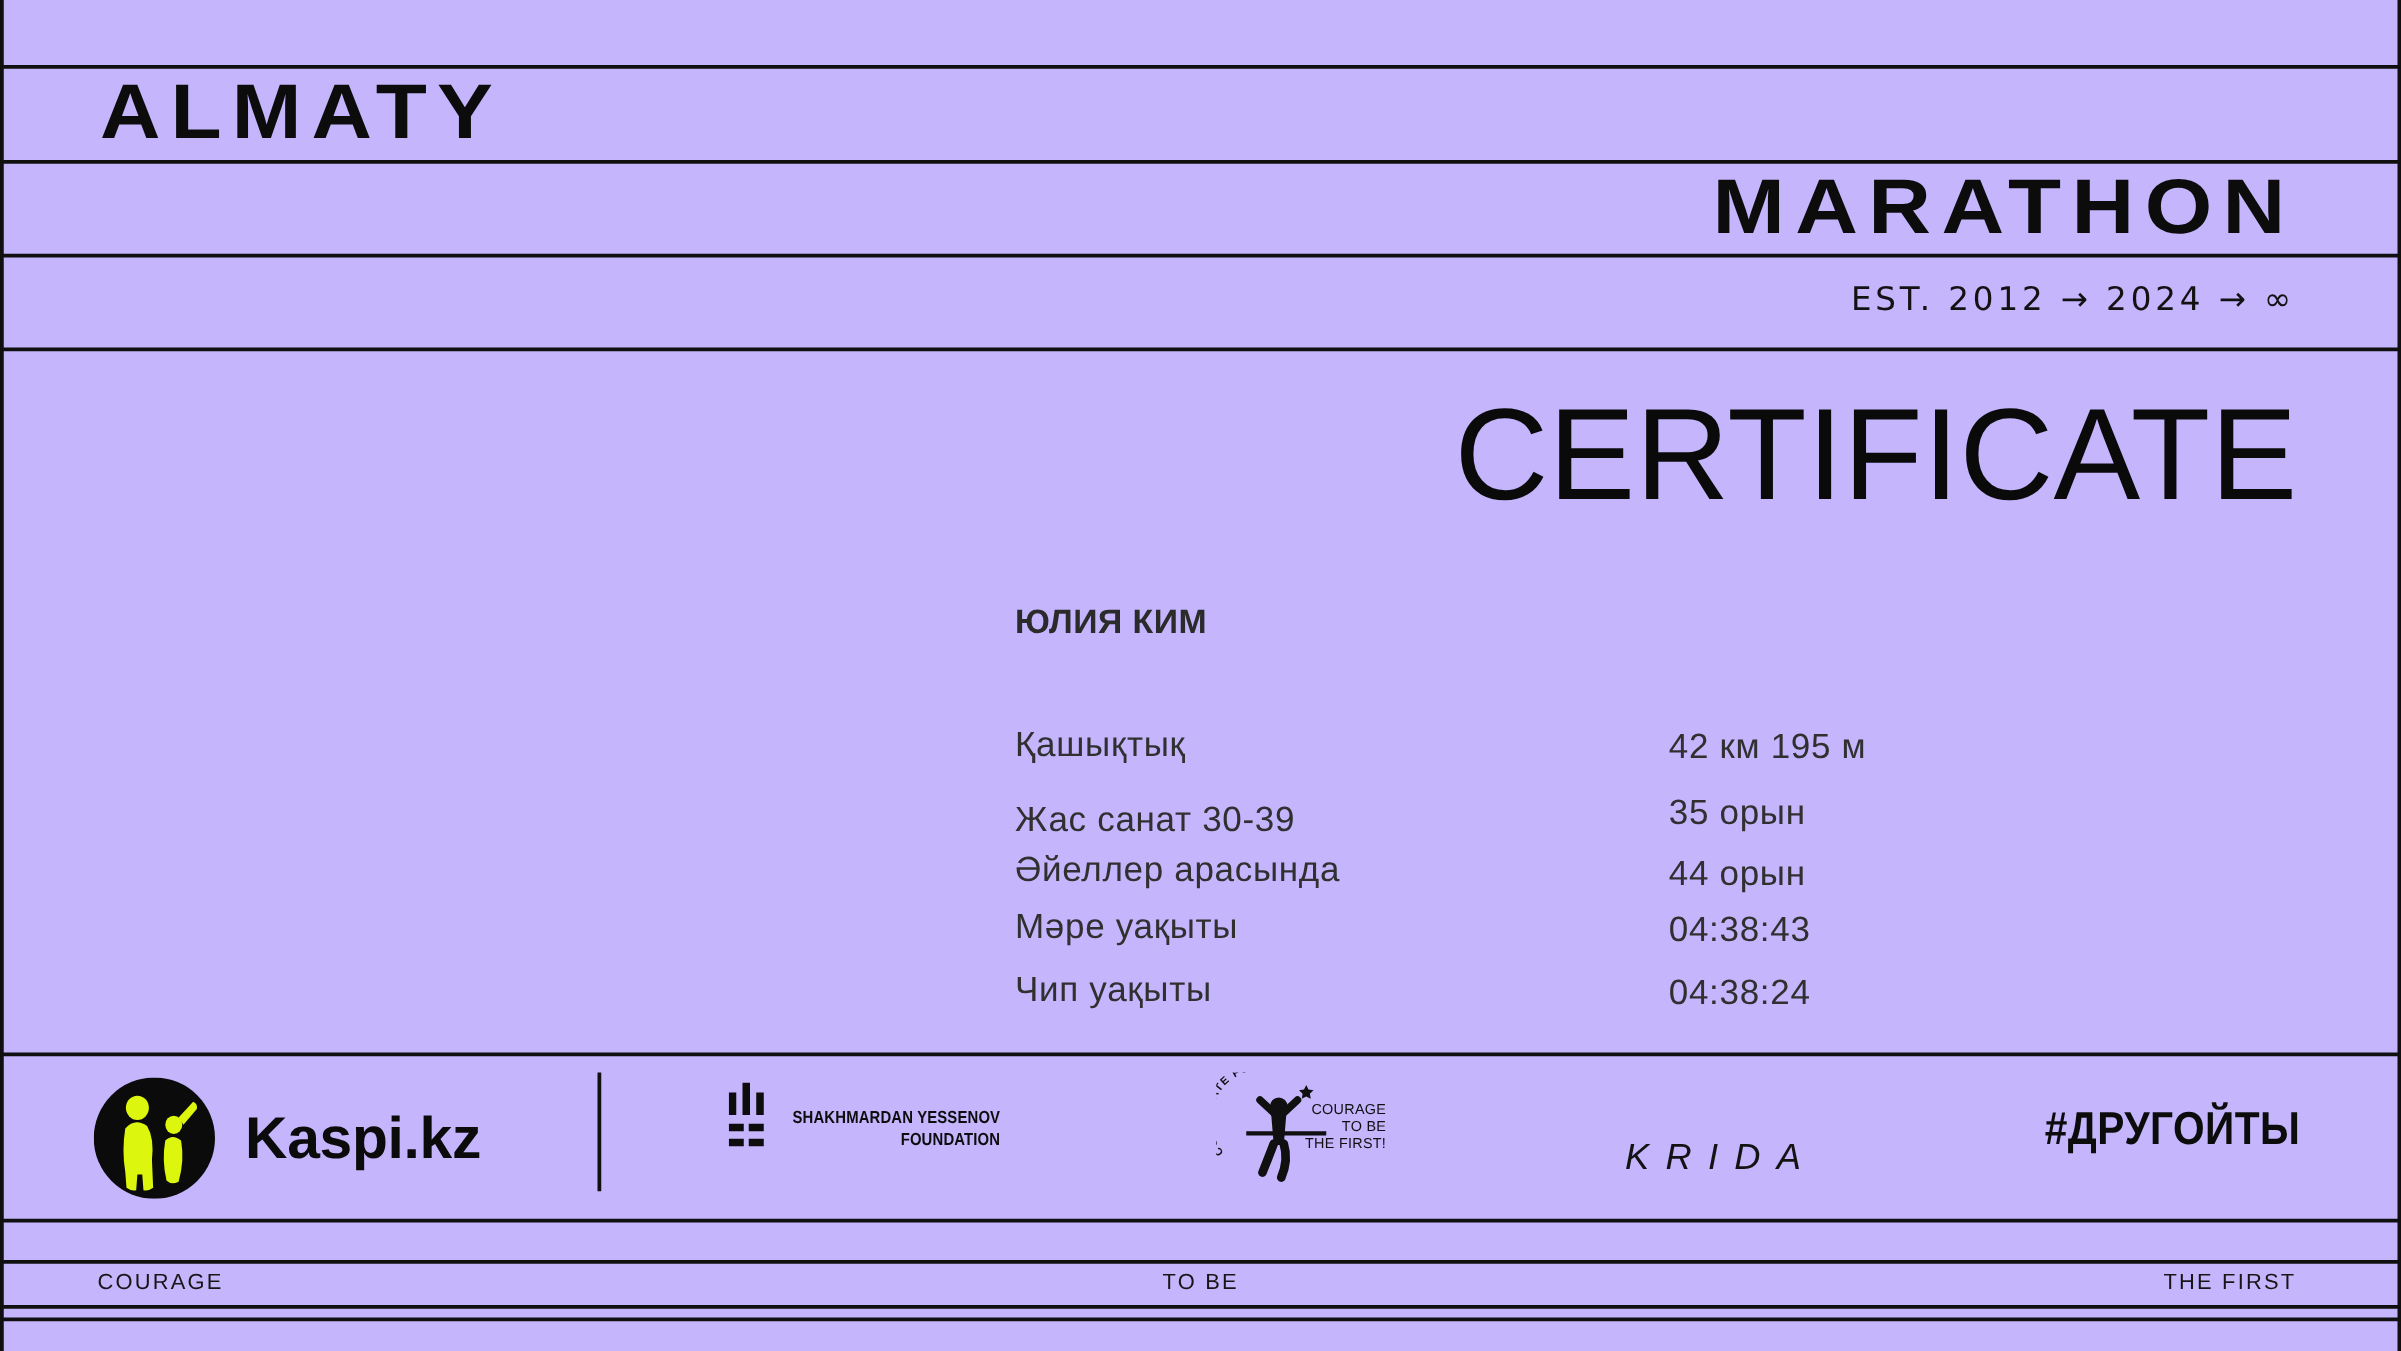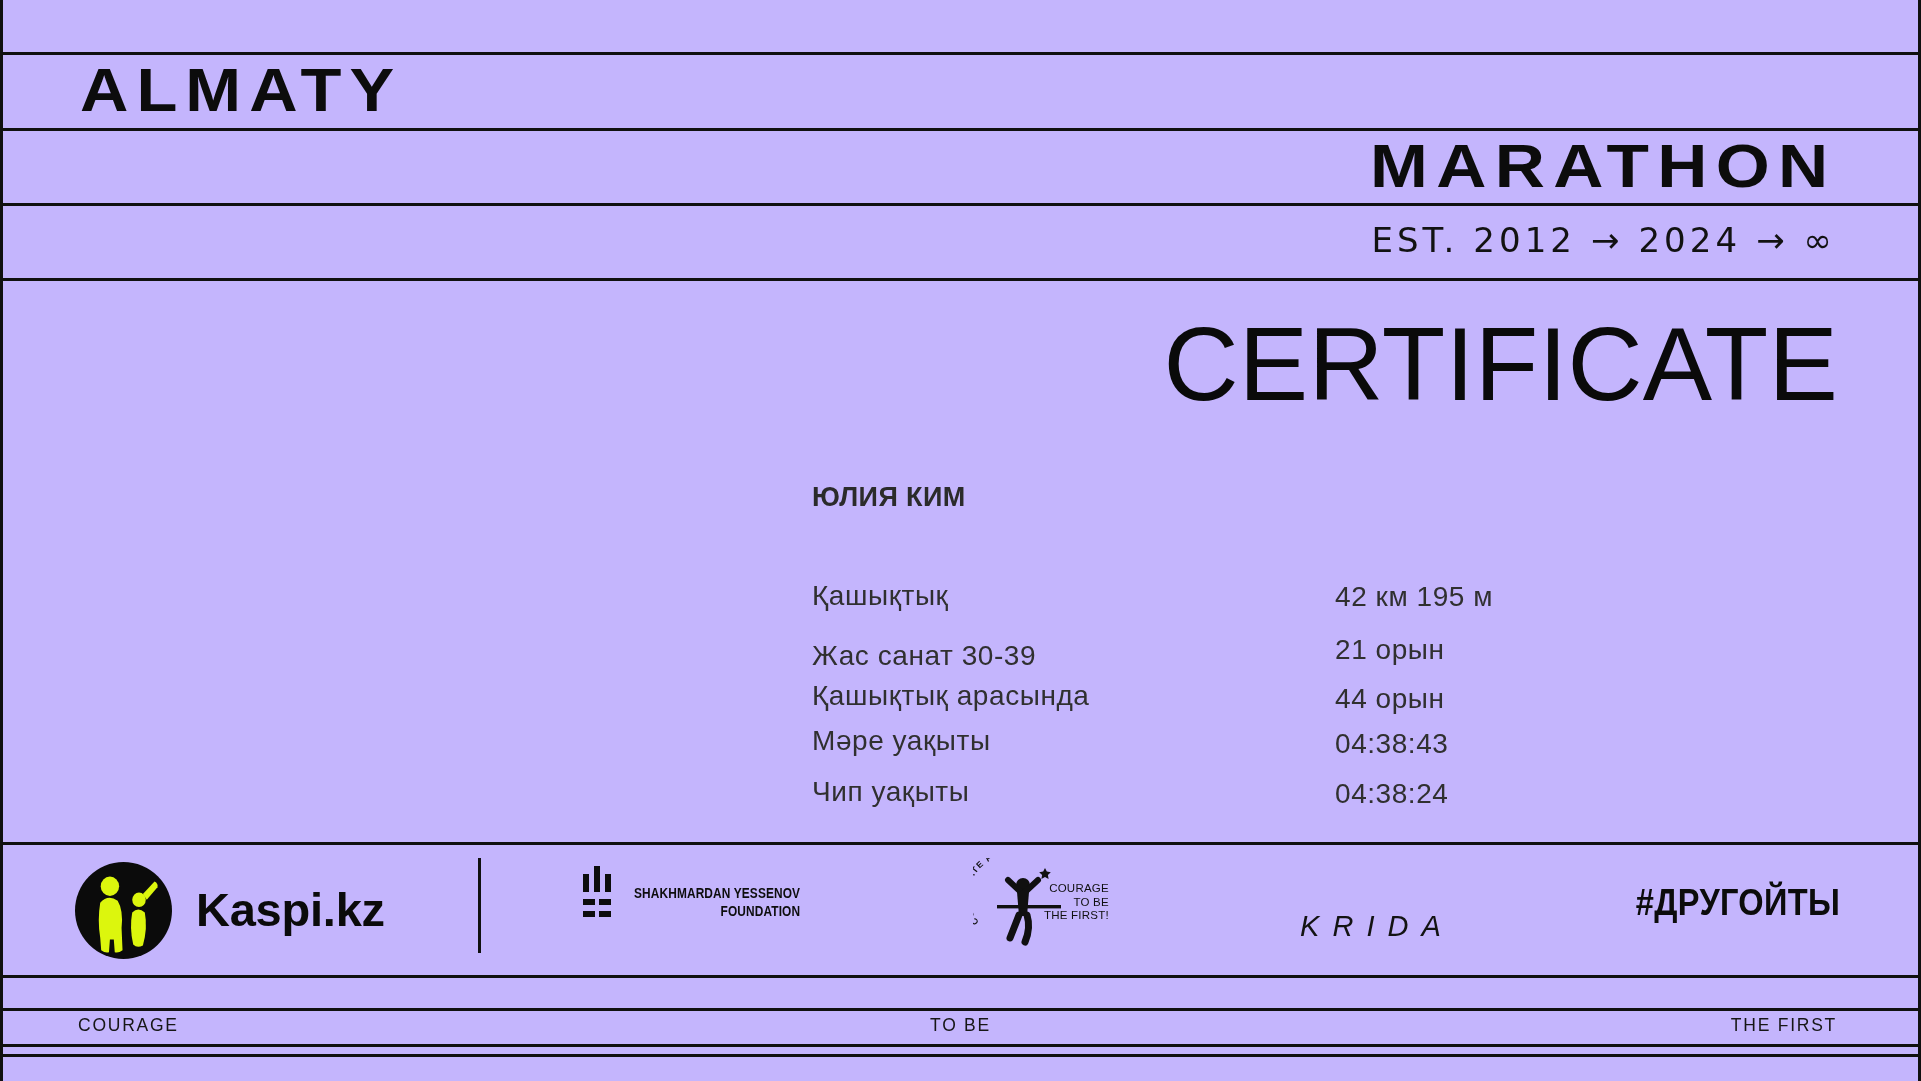--- a/index.html
+++ b/index.html
@@ -13,21 +13,21 @@
   .hline{position:absolute;left:0;width:1921px;height:3px;background:#101010;}
   .vborder{position:absolute;top:0;width:3px;height:1081px;background:#101010;}
 
   .brand{font-weight:700;font-size:62px;letter-spacing:0.12em;color:#0c0c0c;white-space:nowrap;}
   .almaty{left:80px;top:52px;height:76px;line-height:76px;transform:scaleX(1.08);transform-origin:left center;}
   .marathon{right:84px;top:128px;height:75px;line-height:75px;transform:scaleX(1.12);transform-origin:right center;}
 
   .est{
     right:85px;top:203px;height:75px;line-height:75px;white-space:nowrap;
     font-family:"DejaVu Sans","Liberation Sans",sans-serif;
-    font-size:34px;letter-spacing:0.12em;color:#121212;font-weight:400;
+    font-size:26px;letter-spacing:0.12em;color:#121212;font-weight:400;
   }
 
   .title{
     right:83px;top:312px;line-height:104px;font-size:104px;font-weight:400;
     letter-spacing:0.002em;color:#0a0a0a;white-space:nowrap;
   }
 
   .athlete{
     left:812px;top:482px;font-size:27px;font-weight:700;letter-spacing:0.015em;
     color:#2b2b2b;white-space:nowrap;
@@ -75,23 +75,23 @@
   <div class="abs est">EST. 2012 → 2024 → ∞</div>
 
   <div class="abs title">CERTIFICATE</div>
   <div class="abs athlete">ЮЛИЯ КИМ</div>
 
   <div>
     <div class="abs cell lbl" style="top:580px;">Қашықтық</div>
     <div class="abs cell val" style="top:581px;">42 км 195 м</div>
 
     <div class="abs cell lbl" style="top:623px;margin-top:17px;">Жас санат 30-39</div>
-    <div class="abs cell val" style="top:634px;">21 орын</div>
+    <div class="abs cell val" style="top:634px;">35 орын</div>
 
-    <div class="abs cell lbl" style="top:680px;">Қашықтық арасында</div>
+    <div class="abs cell lbl" style="top:680px;">Әйеллер арасында</div>
     <div class="abs cell val" style="top:683px;">44 орын</div>
 
     <div class="abs cell lbl" style="top:725px;">Мәре уақыты</div>
     <div class="abs cell val" style="top:728px;">04:38:43</div>
 
     <div class="abs cell lbl" style="top:776px;">Чип уақыты</div>
     <div class="abs cell val" style="top:778px;">04:38:24</div>
   </div>
 
   <div class="abs" style="left:75px;top:862px;width:97px;height:97px;">

